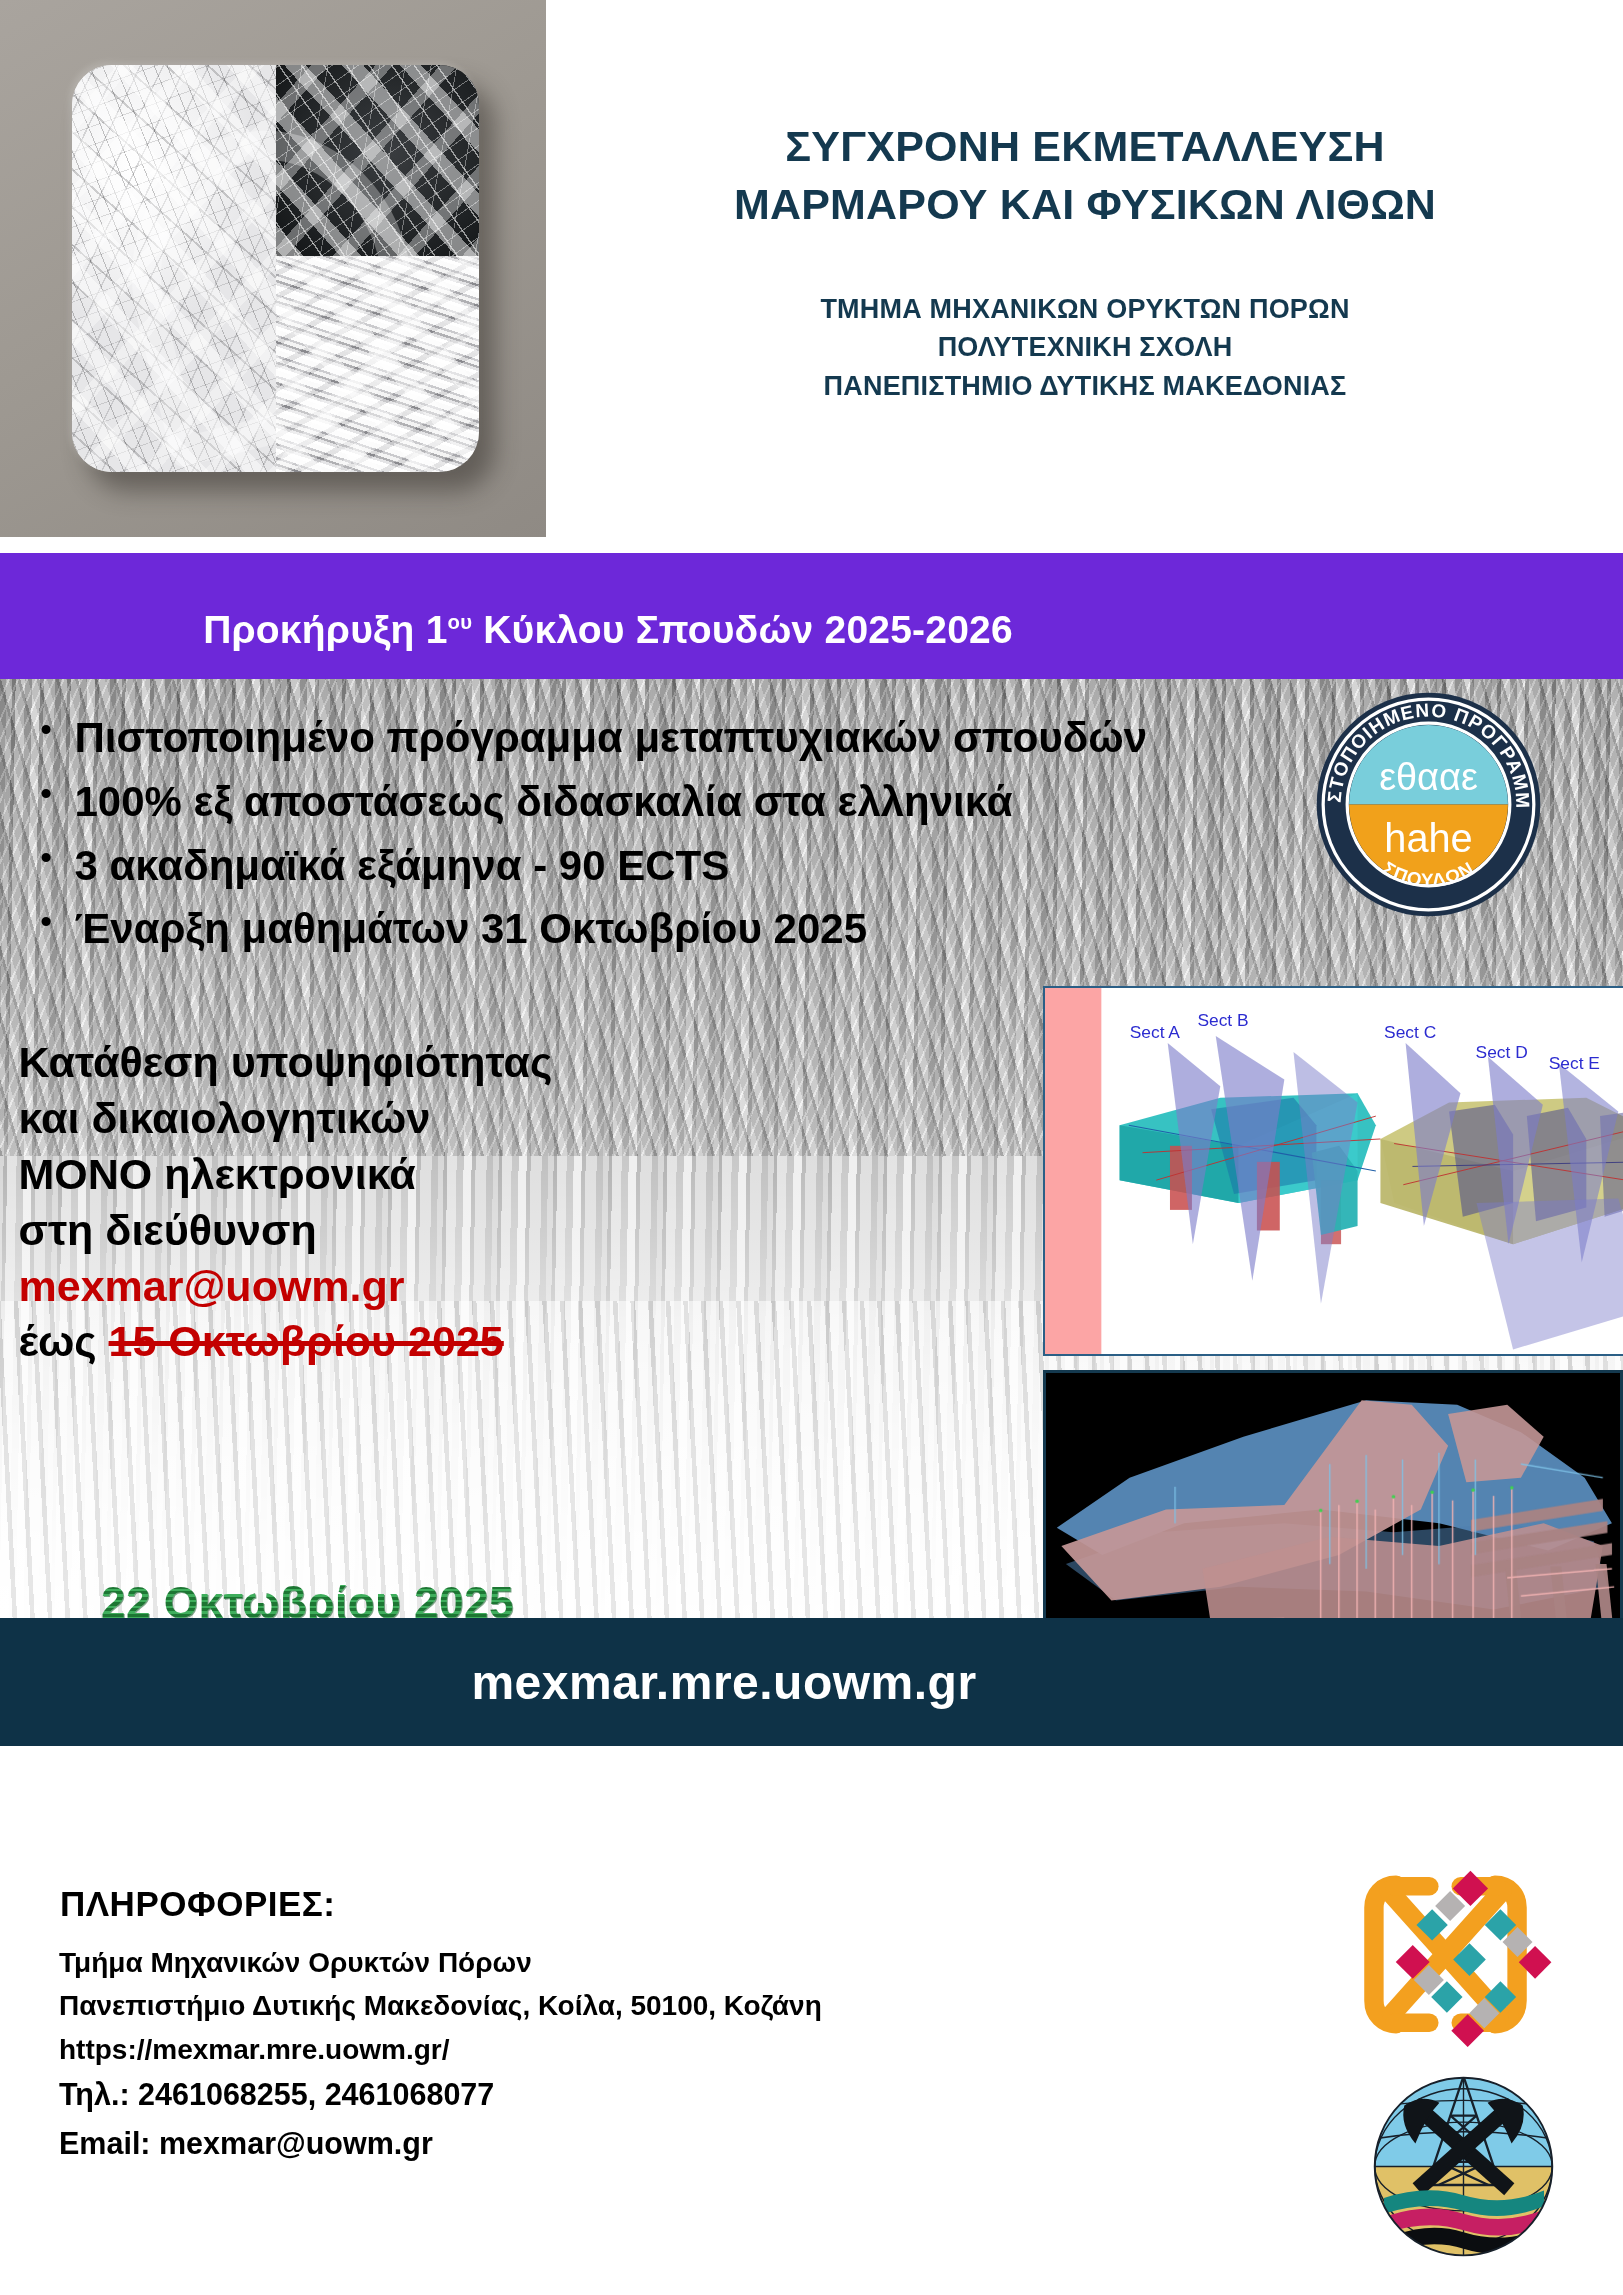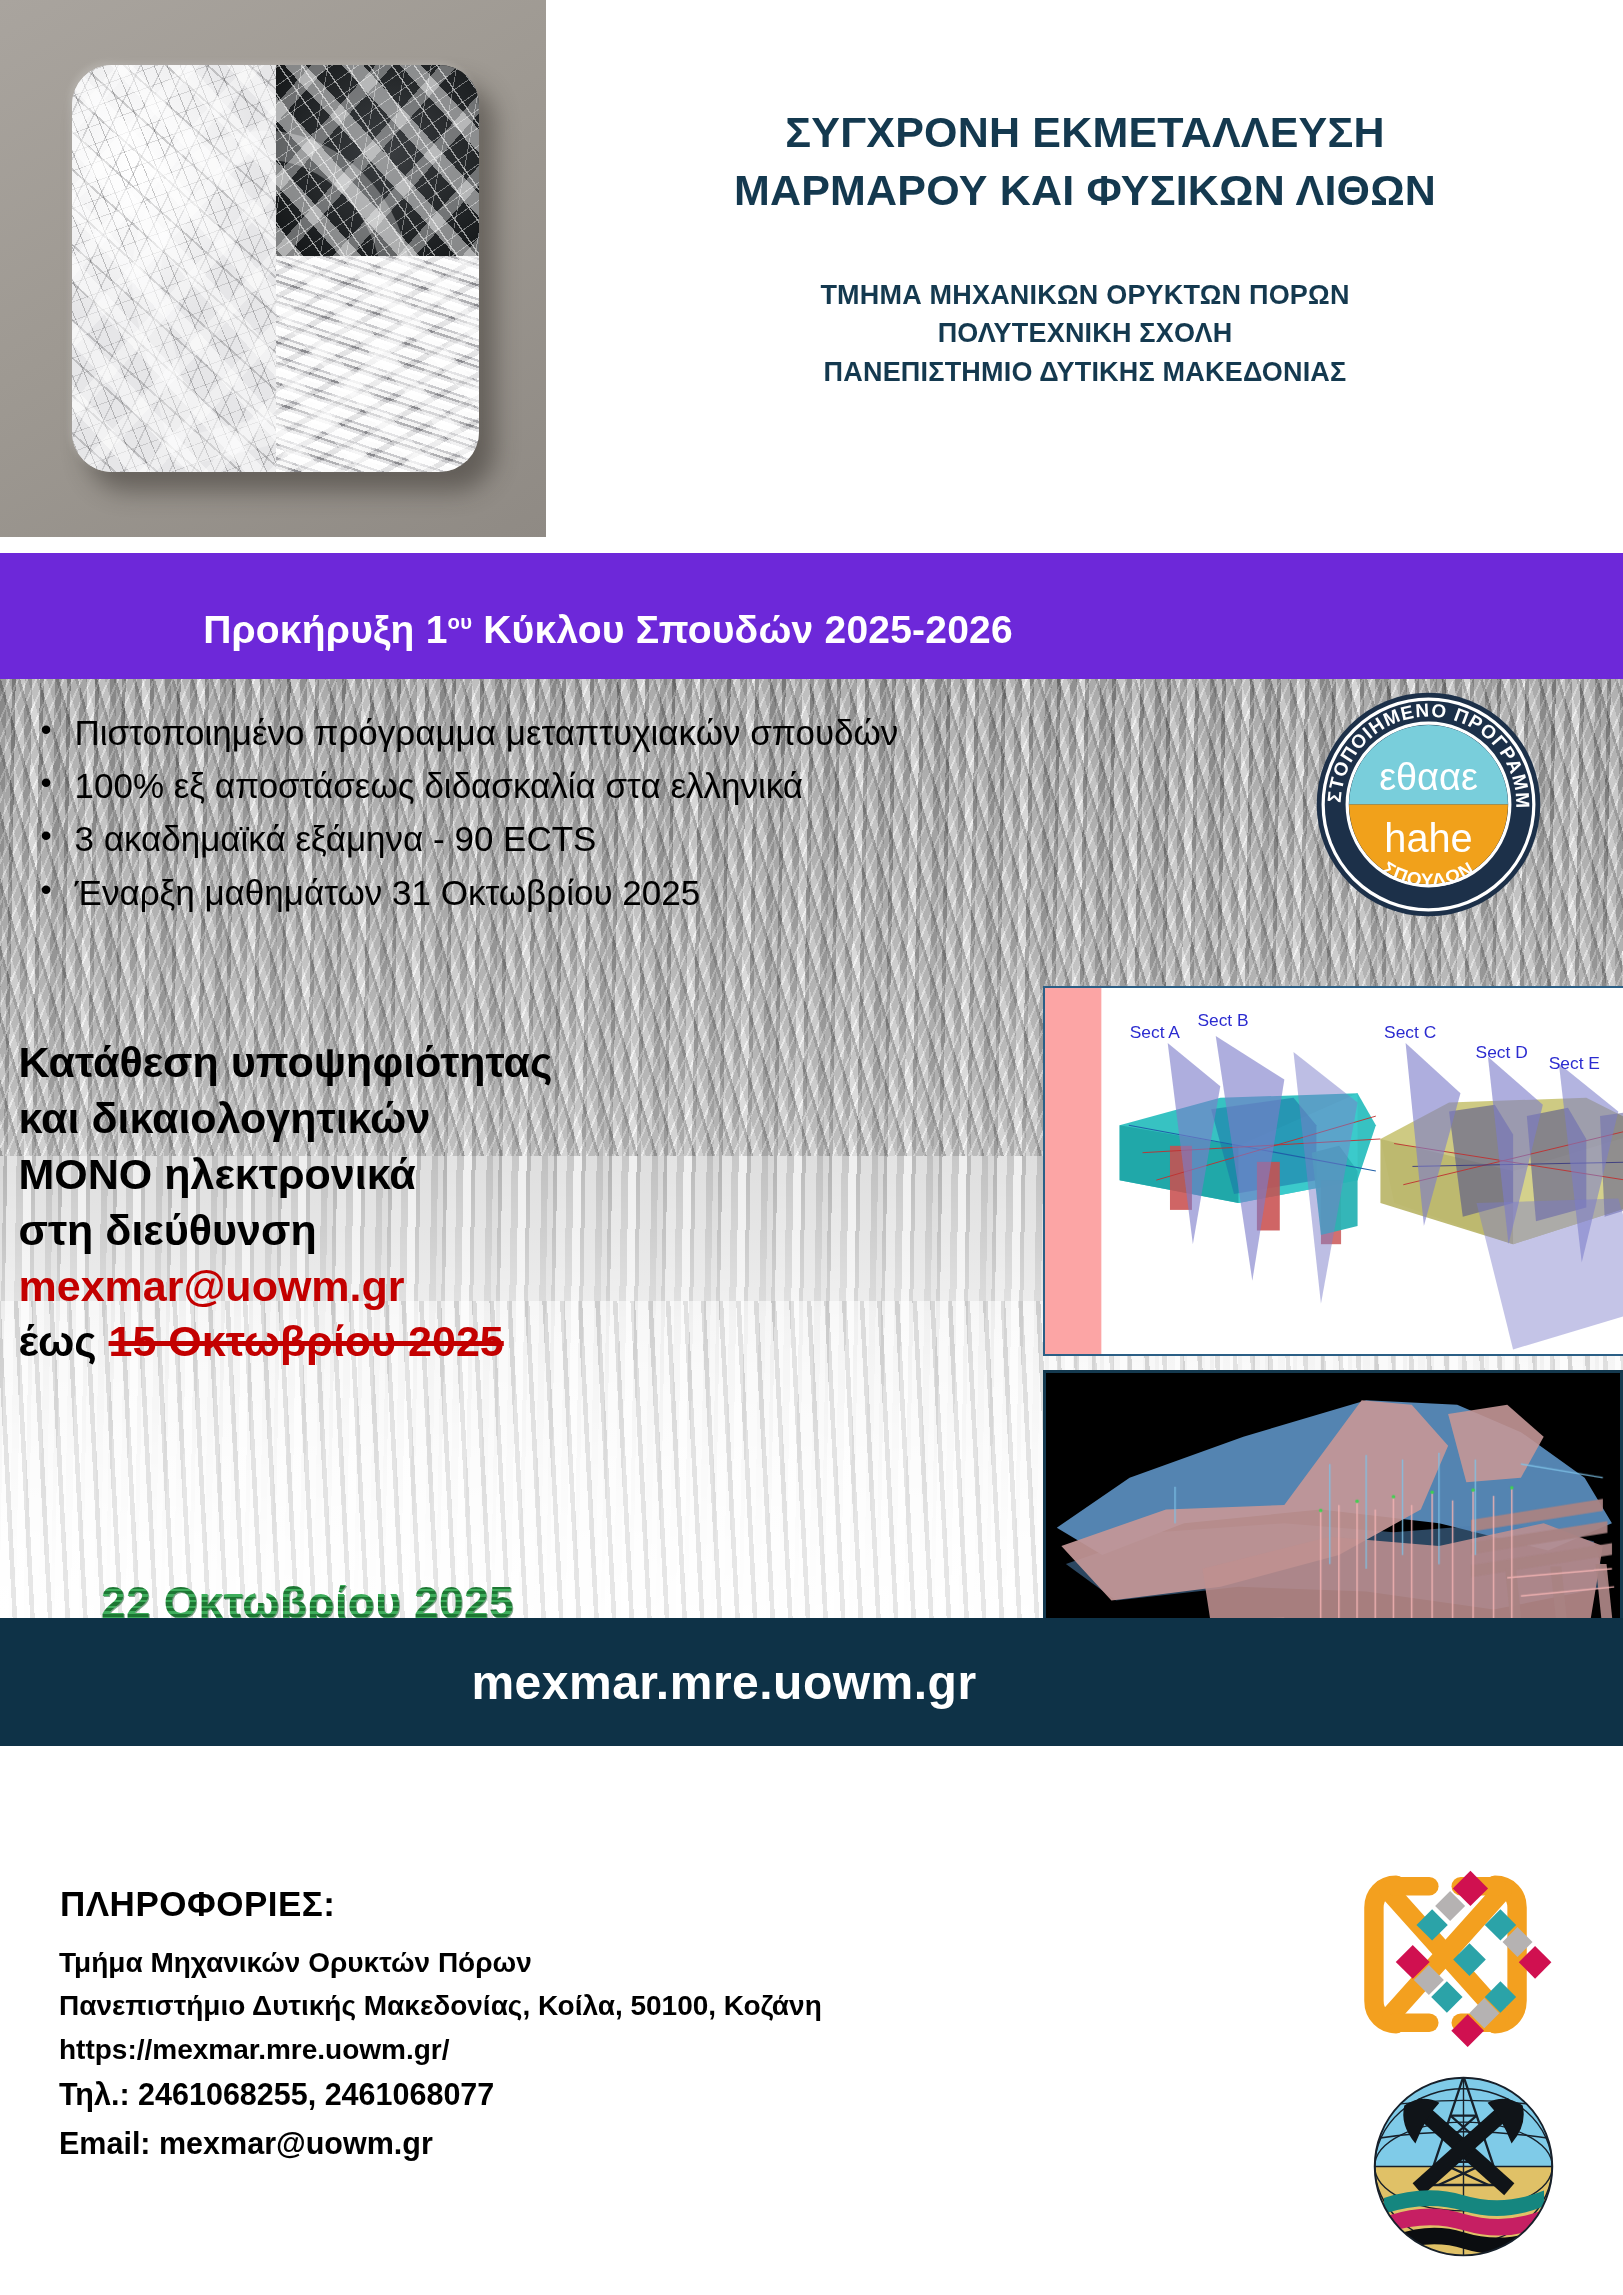--- a/index.html
+++ b/index.html
@@ -69,21 +69,21 @@
     border-radius:50% 50% 50% 4%;
     transform:rotate(-14deg);
   }
 
   .header-text{
     position:absolute;left:546px;top:0;width:1078px;height:537px;
     display:flex;flex-direction:column;align-items:center;
     padding-top:55px;color:#14394f;text-align:center;
   }
   .h-kicker{font-size:27px;font-weight:700;letter-spacing:0.7px;}
-  .h-title{margin-top:48px;font-size:43px;font-weight:700;line-height:1.36;letter-spacing:0.2px;}
+  .h-title{margin-top:62px;font-size:43px;font-weight:700;line-height:1.36;letter-spacing:0.2px;}
   .h-sub{margin-top:56px;font-size:27px;font-weight:700;line-height:1.42;letter-spacing:0.2px;}
 
   
   .banner-cycle{
     position:absolute;left:0;top:553px;width:1624px;height:154px;
     background:#6d28d9;
     display:flex;align-items:center;justify-content:center;
   }
   .banner-cycle-text{
     color:#ffffff;font-size:39px;font-weight:700;letter-spacing:0.2px;
@@ -120,21 +120,21 @@
     background:
       repeating-linear-gradient(87deg, rgba(150,150,150,.22) 0 4.6px, rgba(255,255,255,.55) 4.6px 17.6px),
       linear-gradient(to bottom, rgba(255,255,255,0), rgba(255,255,255,.85));
   }
 
   .bullets{
     position:absolute;left:18.5px;top:27px;width:1268px;
     list-style:none;color:#000000;
   }
   .bullets li{
-    font-size:35px;font-weight:400;line-height:1.52;
+    font-size:42px;font-weight:700;line-height:1.52;
     position:relative;padding-left:56px;
   }
   .bullets li::before{
     content:"\2022";position:absolute;left:22px;top:-0.9px;font-size:32px;
   }
 
   .badge{
     position:absolute;left:1313px;top:689px;width:231px;height:231px;
   }
 

